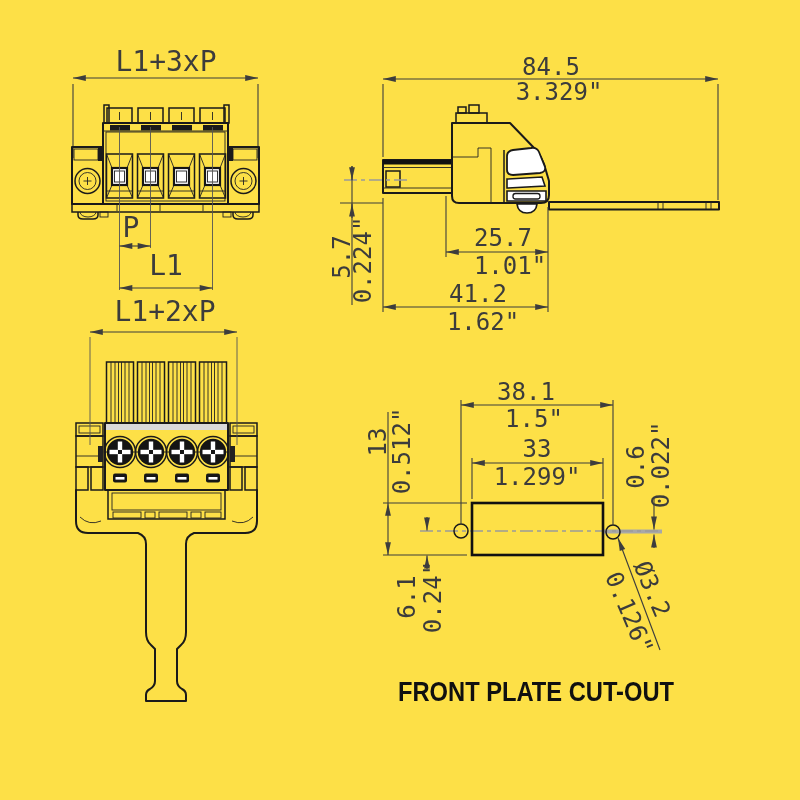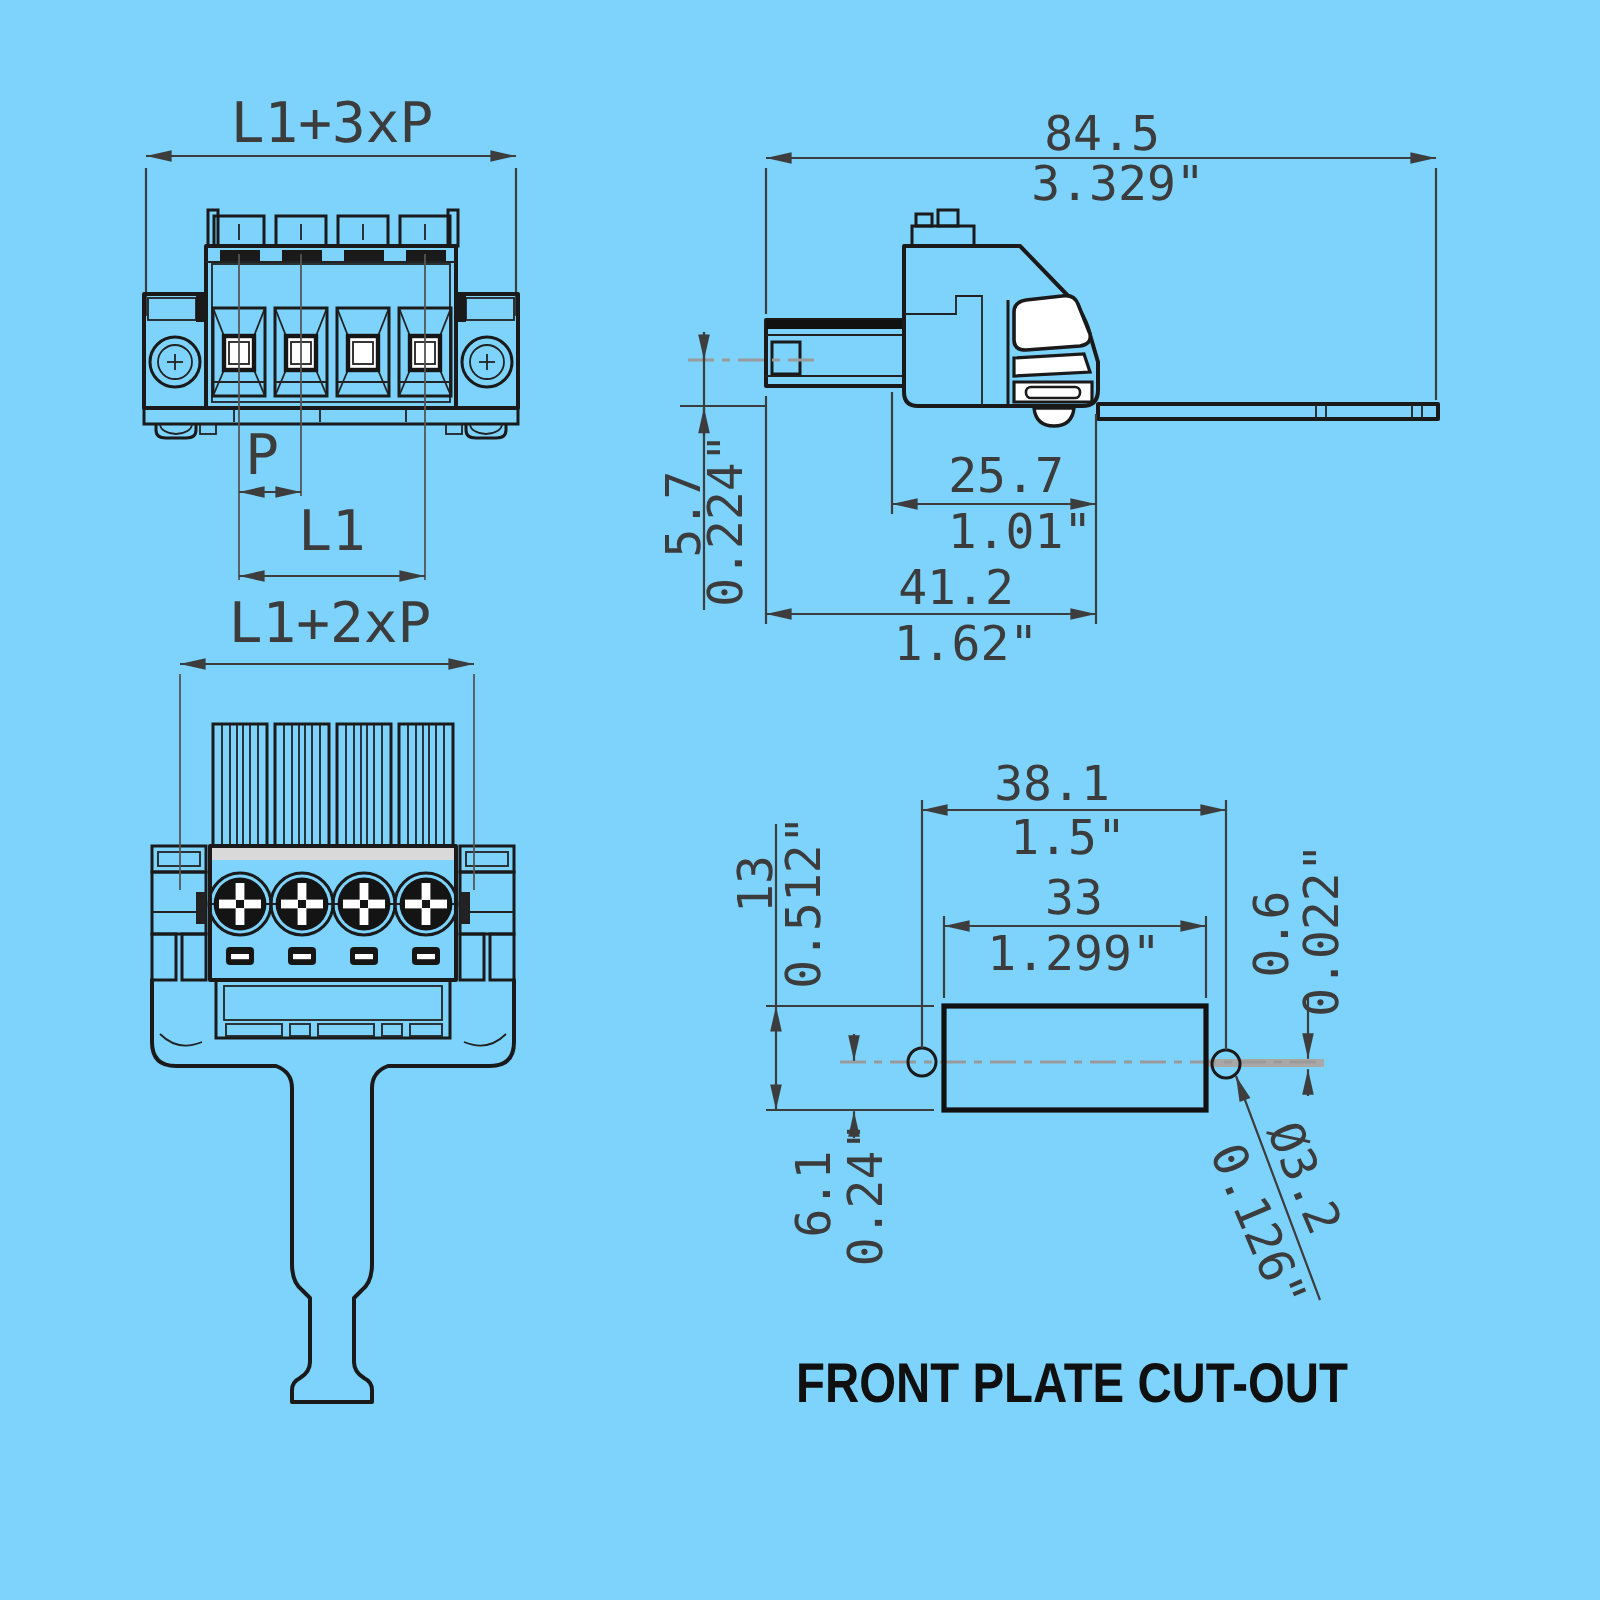--- a/index.html
+++ b/index.html
@@ -1,16 +1,16 @@
 <!DOCTYPE html>
 <html><head>
 <meta charset="utf-8">
 <style>
   html,body{margin:0;padding:0;background:#fff;}
-  .page{width:800px;height:800px;background:#7dd3fc;position:relative;overflow:hidden;}
+  .page{width:800px;height:800px;background:#fde047;position:relative;overflow:hidden;}
   svg{display:block;}
   
   .ol{stroke:#1a1a1a;stroke-width:2;fill:none;stroke-linejoin:round;stroke-linecap:round;}
   .ol-b{stroke:#111;stroke-width:2.6;fill:none;stroke-linejoin:miter;}
   .med{stroke:#1a1a1a;stroke-width:1.5;fill:none;}
   .thin{stroke:#222;stroke-width:0.9;fill:none;}
   .dim{stroke:#3d3d3d;stroke-width:1.1;fill:none;}
   .cl{stroke:#9a9a9a;stroke-width:1.4;fill:none;stroke-dasharray:13 4 4 4;}
   .clthick{stroke:#a8a8a8;stroke-width:4;fill:none;}
   text{font-family:"DejaVu Sans Mono","Liberation Mono",monospace;fill:#3c3c3c;}

